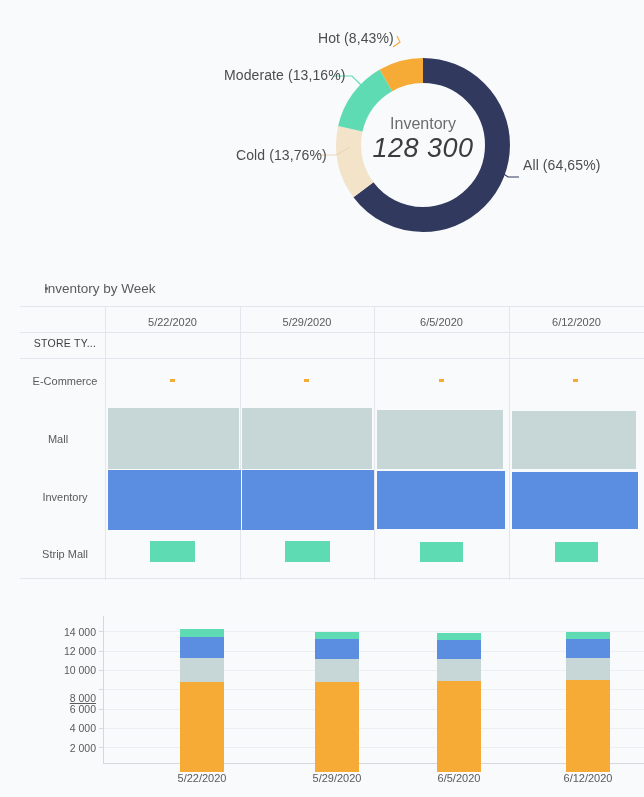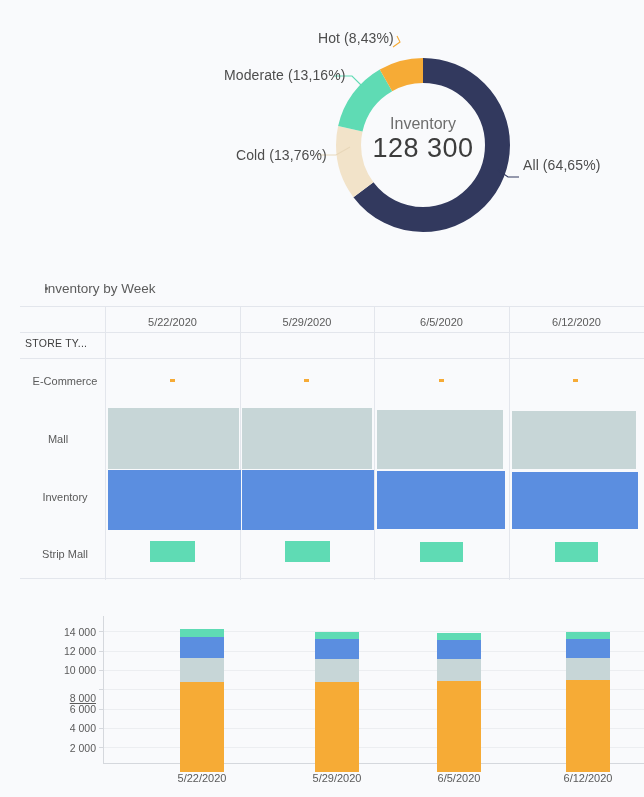--- a/index.html
+++ b/index.html
@@ -42,20 +42,21 @@
   }
   #donut-center-value {
     position: absolute;
     width: 180px;
     text-align: center;
     left: 333px;
     top: 133px;
     font-size: 27px;
     color: #3c3c3c;
     letter-spacing: 0.5px;
+    font-style: italic;
   }
 
   
   #section-title {
     position: absolute;
     left: 44px; top: 281px;
     font-size: 13.5px;
     color: #5b5b5b;
   }
   #section-bullet {
@@ -98,21 +99,21 @@
     text-align: center;
     font-size: 11px;
     color: #5a5a5a;
     white-space: nowrap;
   }
   #mx-storetype {
     position: absolute;
     left: 5px;
     width: 80px;
     top: 31px;
-    text-align: left;
+    text-align: center;
     font-size: 10.5px;
     color: #3d3d3d;
     letter-spacing: 0.25px;
   }
   .mx-bar { position: absolute; }
   .mx-dot { position: absolute; }
 
   
   #barchart {
     position: absolute;

